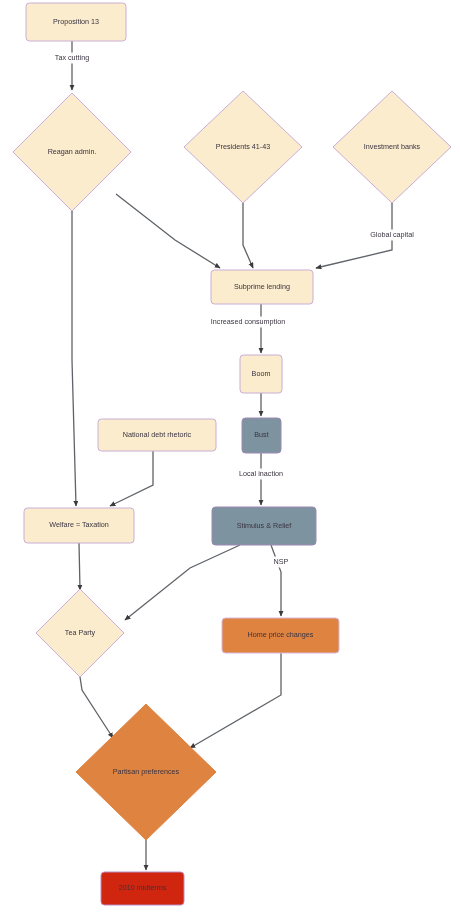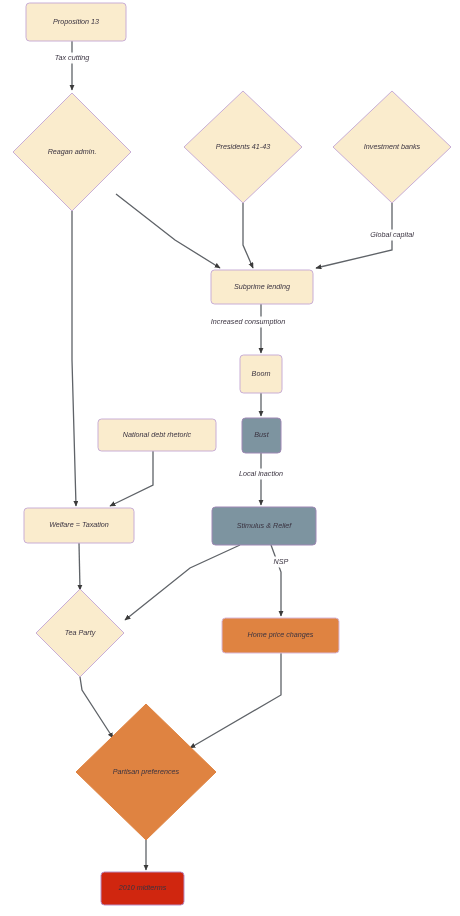--- a/index.html
+++ b/index.html
@@ -10,21 +10,20 @@
   body {
     width: 460px;
     height: 916px;
     font-family: "Liberation Sans", sans-serif;
     overflow: hidden;
   }
   #diagram-root {
     position: relative;
     width: 460px;
     height: 772px;
-    font-style: italic;
   }
   svg#flow {
     display: block;
     width: 460px;
     height: 916px;
   }
   .node-label {
     font-family: "Liberation Sans", sans-serif;
     font-size: 7.2px;
     fill: #3a3340;

